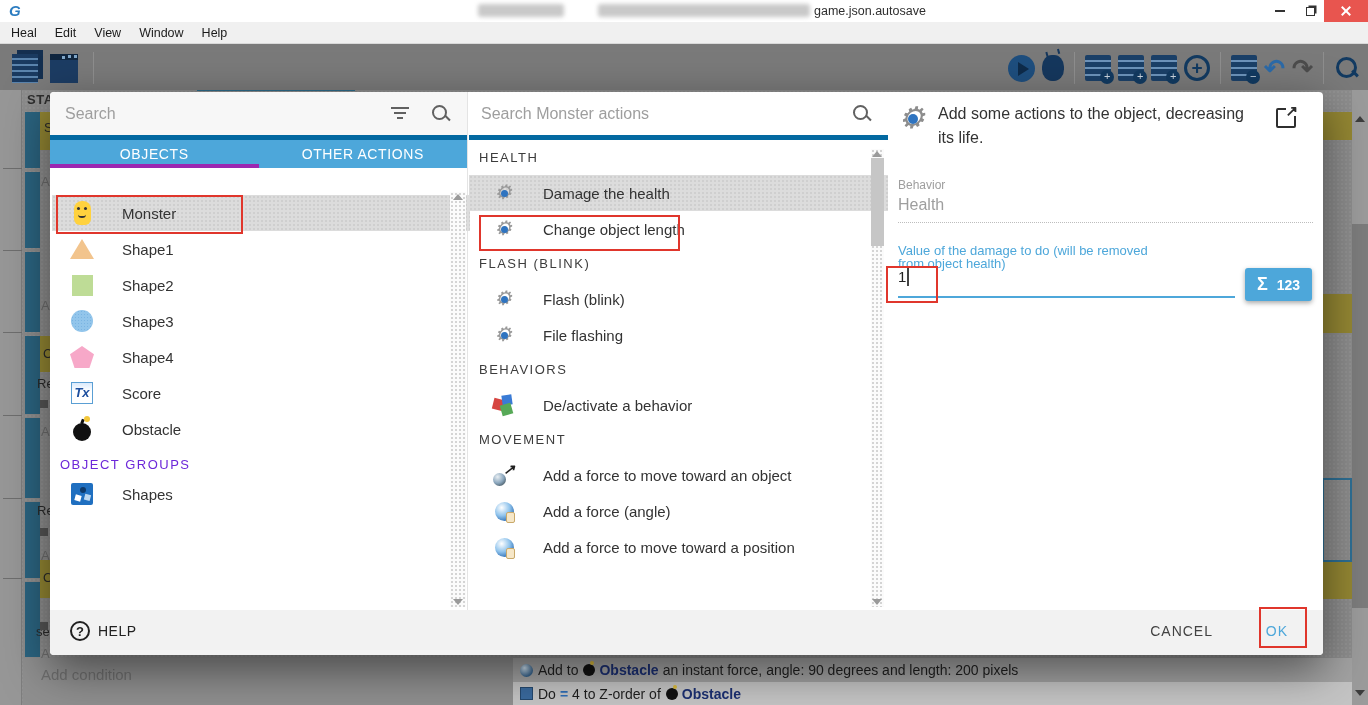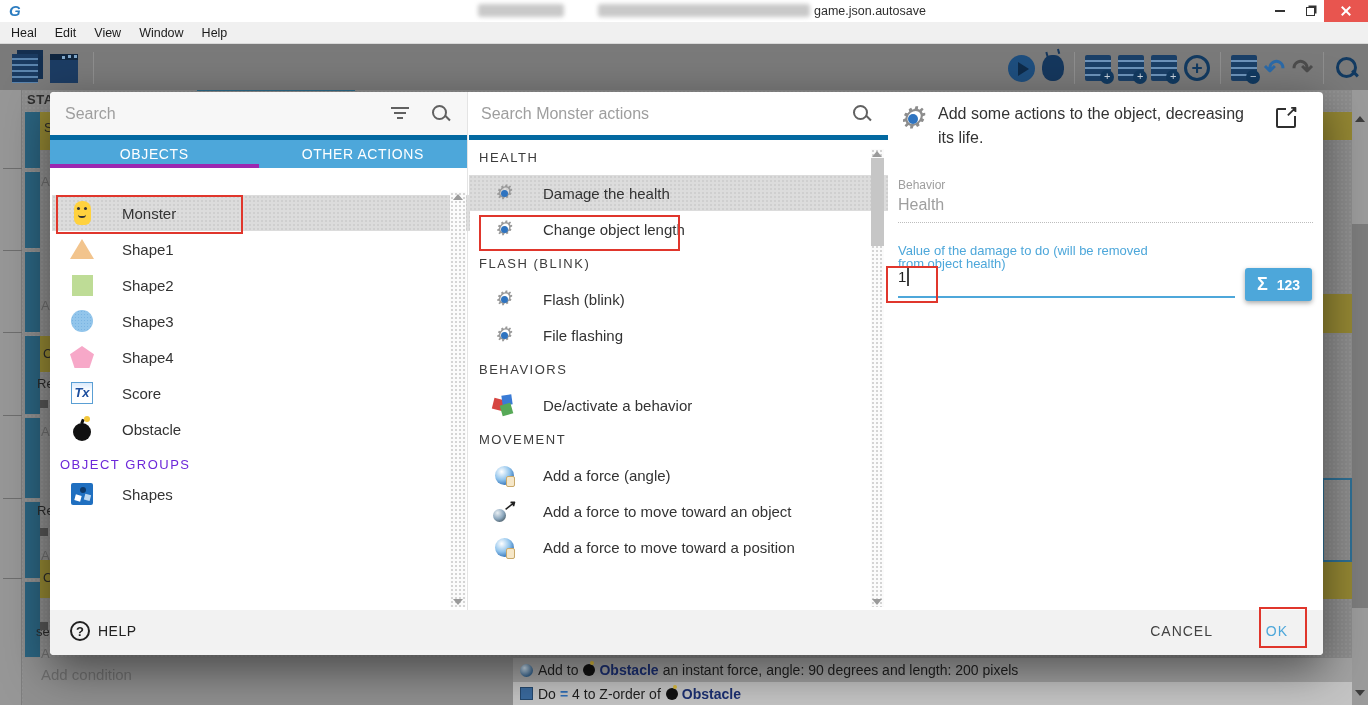--- a/index.html
+++ b/index.html
@@ -420,29 +420,29 @@
                 <i class="b1"></i>
                 <i class="b2"></i>
                 <i class="b3"></i>
               </i>
             </span>
           <span class="action-label">De/activate a behavior</span>
         </div>
         <div class="section-header">MOVEMENT</div>
         <div class="action-row">
           <span class="action-ic">
+              <i class="ball-arrow-icon"></i>
+            </span>
+          <span class="action-label">Add a force to move toward an object</span>
+        </div>
+        <div class="action-row">
+          <span class="action-ic">
               <i class="ball-icon"></i>
             </span>
           <span class="action-label">Add a force (angle)</span>
-        </div>
-        <div class="action-row">
-          <span class="action-ic">
-              <i class="ball-arrow-icon"></i>
-            </span>
-          <span class="action-label">Add a force to move toward an object</span>
         </div>
         <div class="action-row">
           <span class="action-ic">
               <i class="ball-icon"></i>
             </span>
           <span class="action-label">Add a force to move toward a position</span>
         </div>
         <div class="action-row">
           
         </div>

